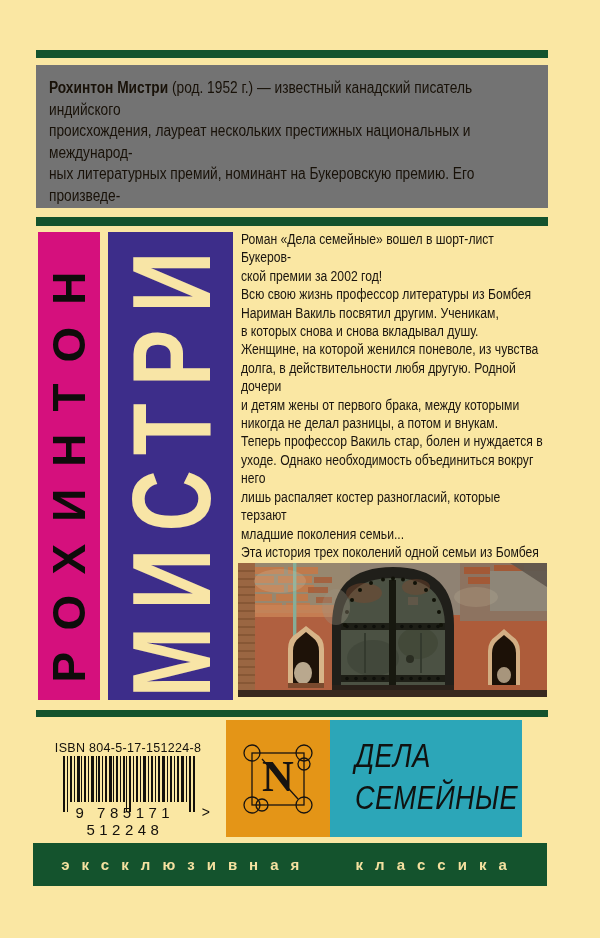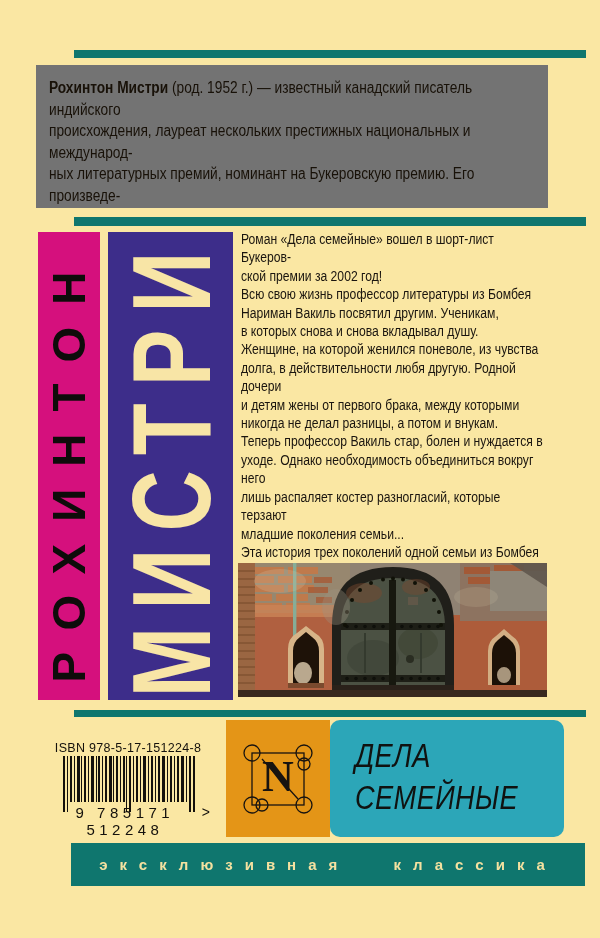--- a/index.html
+++ b/index.html
@@ -3,21 +3,21 @@
 <meta charset="utf-8">
 <style>
   html,body{margin:0;padding:0;background:#e8e0c8;}
   .page{
     position:relative; width:600px; height:938px; overflow:hidden;
     background:#FAE7A3;
     font-family:"Liberation Sans","DejaVu Sans",sans-serif;
     color:#161310;
   }
   .abs{position:absolute;}
-  .bar{background:#0f766e;margin-left:38px;}
+  .bar{background:#14532d;}
 
   
   .top-rule{left:36px; top:50px; width:512px; height:8px;}
 
   
   .bio-box{
     left:36px; top:65px; width:512px; height:143px;
     background:#737373; overflow:hidden;
   }
   .bio-inner{
@@ -74,21 +74,21 @@
 
   
   .logo-box{left:226px; top:720px; width:104px; height:117px; background:#E49517;}
   .logo-n{
     position:absolute; left:50%; top:50%; transform:translate(-50%,-54%);
     font-family:"Liberation Serif","DejaVu Serif",serif;
     font-weight:bold; font-size:44px; color:#171310; line-height:1;
   }
 
   
-  .title-box{left:330px; top:720px; width:234px; height:117px; background:#2CA6B8; overflow:hidden;border-radius:10px;}
+  .title-box{left:330px; top:720px; width:192px; height:117px; background:#2CA6B8; overflow:hidden;}
   .title-text{
     position:absolute; left:25px; top:14px;
     transform:scaleX(0.8); transform-origin:left top;
     font-style:italic; font-weight:500; font-size:34px; line-height:42px;
     color:#101210; letter-spacing:0.5px; white-space:nowrap;
   }
 
   
   .series-bar{
     left:33px; top:843px; width:514px; height:43px;
@@ -252,21 +252,21 @@
     <rect x="0" y="127" width="309" height="7" fill="#39291e"></rect>
 
     <ellipse cx="42" cy="18" rx="26" ry="12" fill="#d8c9ad" opacity="0.22"></ellipse>
     <ellipse cx="238" cy="34" rx="22" ry="10" fill="#cbbda0" opacity="0.2"></ellipse>
     <ellipse cx="98" cy="44" rx="14" ry="18" fill="#9d9280" opacity="0.35"></ellipse>
   </svg>
 
   <div class="abs bar low-rule"></div>
 
   <div class="abs isbn-wrap">
-    <div class="isbn-label">ISBN 978-5-17-151224-8</div>
+    <div class="isbn-label">ISBN 804-5-17-151224-8</div>
     <svg class="barcode-svg" width="150" height="60" viewBox="0 0 150 60">
       <g fill="#14110c">
         <rect x="10" y="0" width="2" height="56"></rect>
           <rect x="14" y="0" width="1" height="56"></rect>
         <rect x="17" y="0" width="2" height="46"></rect>
           <rect x="21" y="0" width="1" height="46"></rect>
         <rect x="24" y="0" width="3" height="46"></rect>
           <rect x="28" y="0" width="1" height="46"></rect>
         <rect x="31" y="0" width="2" height="46"></rect>
           <rect x="35" y="0" width="1" height="46"></rect>

